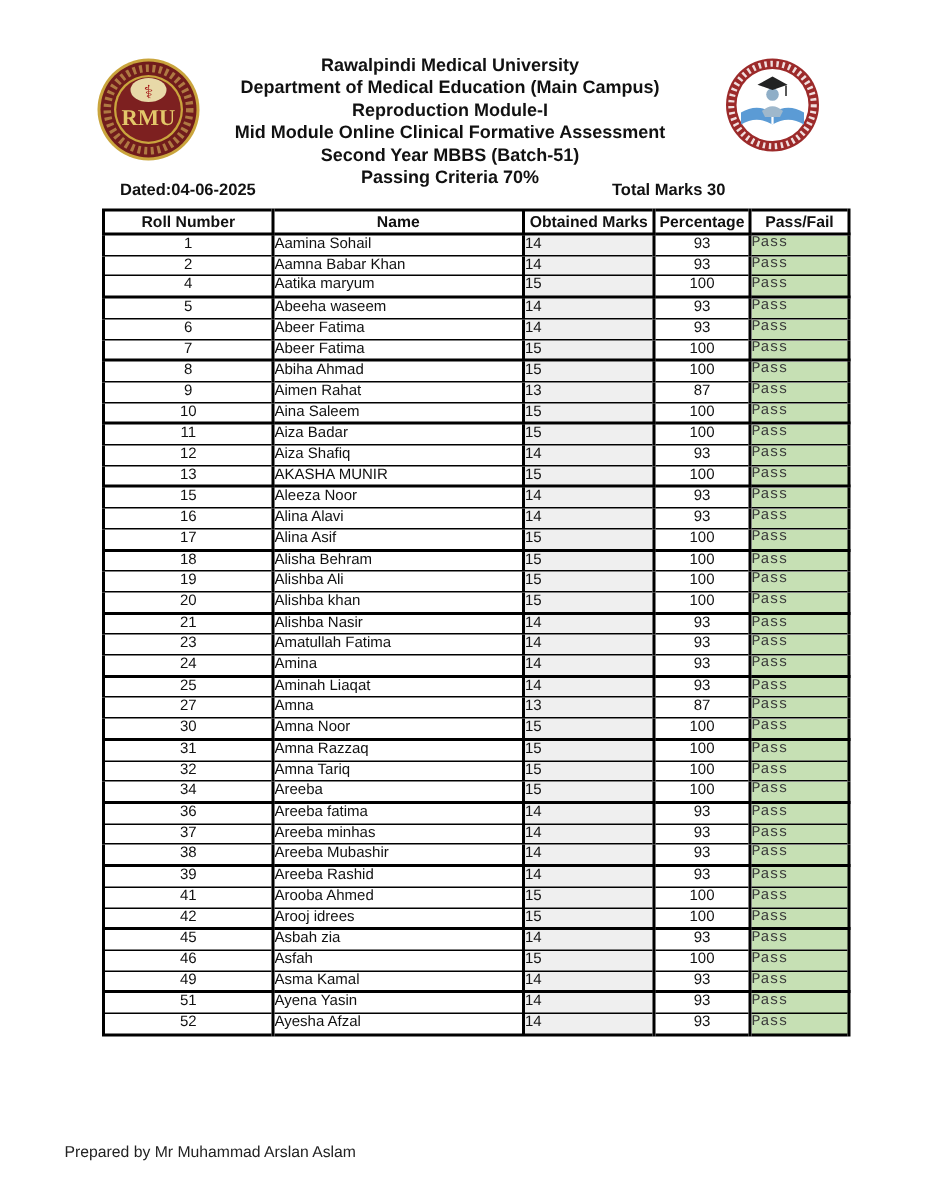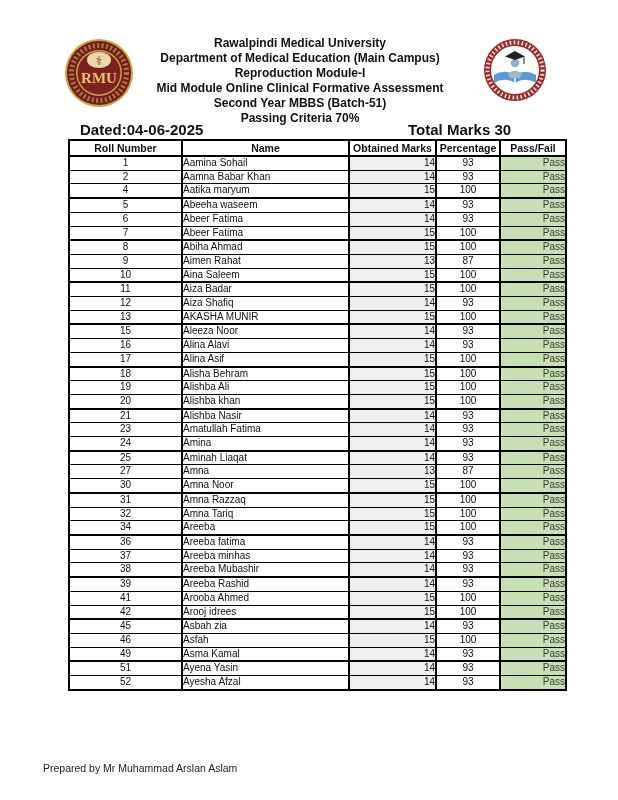--- a/index.html
+++ b/index.html
@@ -14,21 +14,21 @@
   .title-block{
     position:absolute;top:36px;left:0;width:600px;
     text-align:center;font-weight:bold;font-size:12px;line-height:15px;
     color:#111;
   }
   .logo{position:absolute;}
   .logo-left{left:64px;top:38px;}
   .logo-right{left:482px;top:38px;}
 
   .meta-row{position:absolute;top:121px;left:0;width:618px;height:16px;
-    font-weight:bold;font-size:15px;color:#111;}
+    font-weight:bold;font-size:11px;color:#111;}
   .dated{position:absolute;left:80px;top:0;}
   .total-marks{position:absolute;left:408px;top:0;}
 
   
   table.results{
     position:absolute;top:139px;left:68px;width:497px;
     border-collapse:collapse;table-layout:fixed;
     font-size:10px;color:#111;
     border:2px solid var(--border,#000);
   }
@@ -38,23 +38,23 @@
     padding:0;white-space:nowrap;overflow:hidden;
   }
   table.results thead th{
     height:14px;line-height:14px;font-size:10.5px;font-weight:bold;
     text-align:center;border-bottom-width:2px;background:#fff;
   }
   table.results tbody td{height:12.7px;line-height:12.7px;}
   tbody tr:nth-child(3n) td{border-bottom-width:2px;}
   td.c-roll{text-align:center;}
   td.c-name{text-align:left;padding-left:4px;}
-  td.c-marks{text-align:right;background:var(--marks-bg,#efefef);}
+  td.c-marks{text-align:left;background:var(--marks-bg,#efefef);}
   td.c-pct{text-align:center;}
-  td.c-pass{text-align:right;background:var(--pass-bg,#c6e0b4);color:#3a3a3a;}
+  td.c-pass{text-align:left;background:var(--pass-bg,#c6e0b4);color:#3a3a3a;font-family:Liberation Mono, monospace;}
 
   .footer{
     position:absolute;left:43px;top:762px;font-size:10.5px;color:#222;
   }
 </style>
 </head>
 <body>
 
 <div class="page">
 

